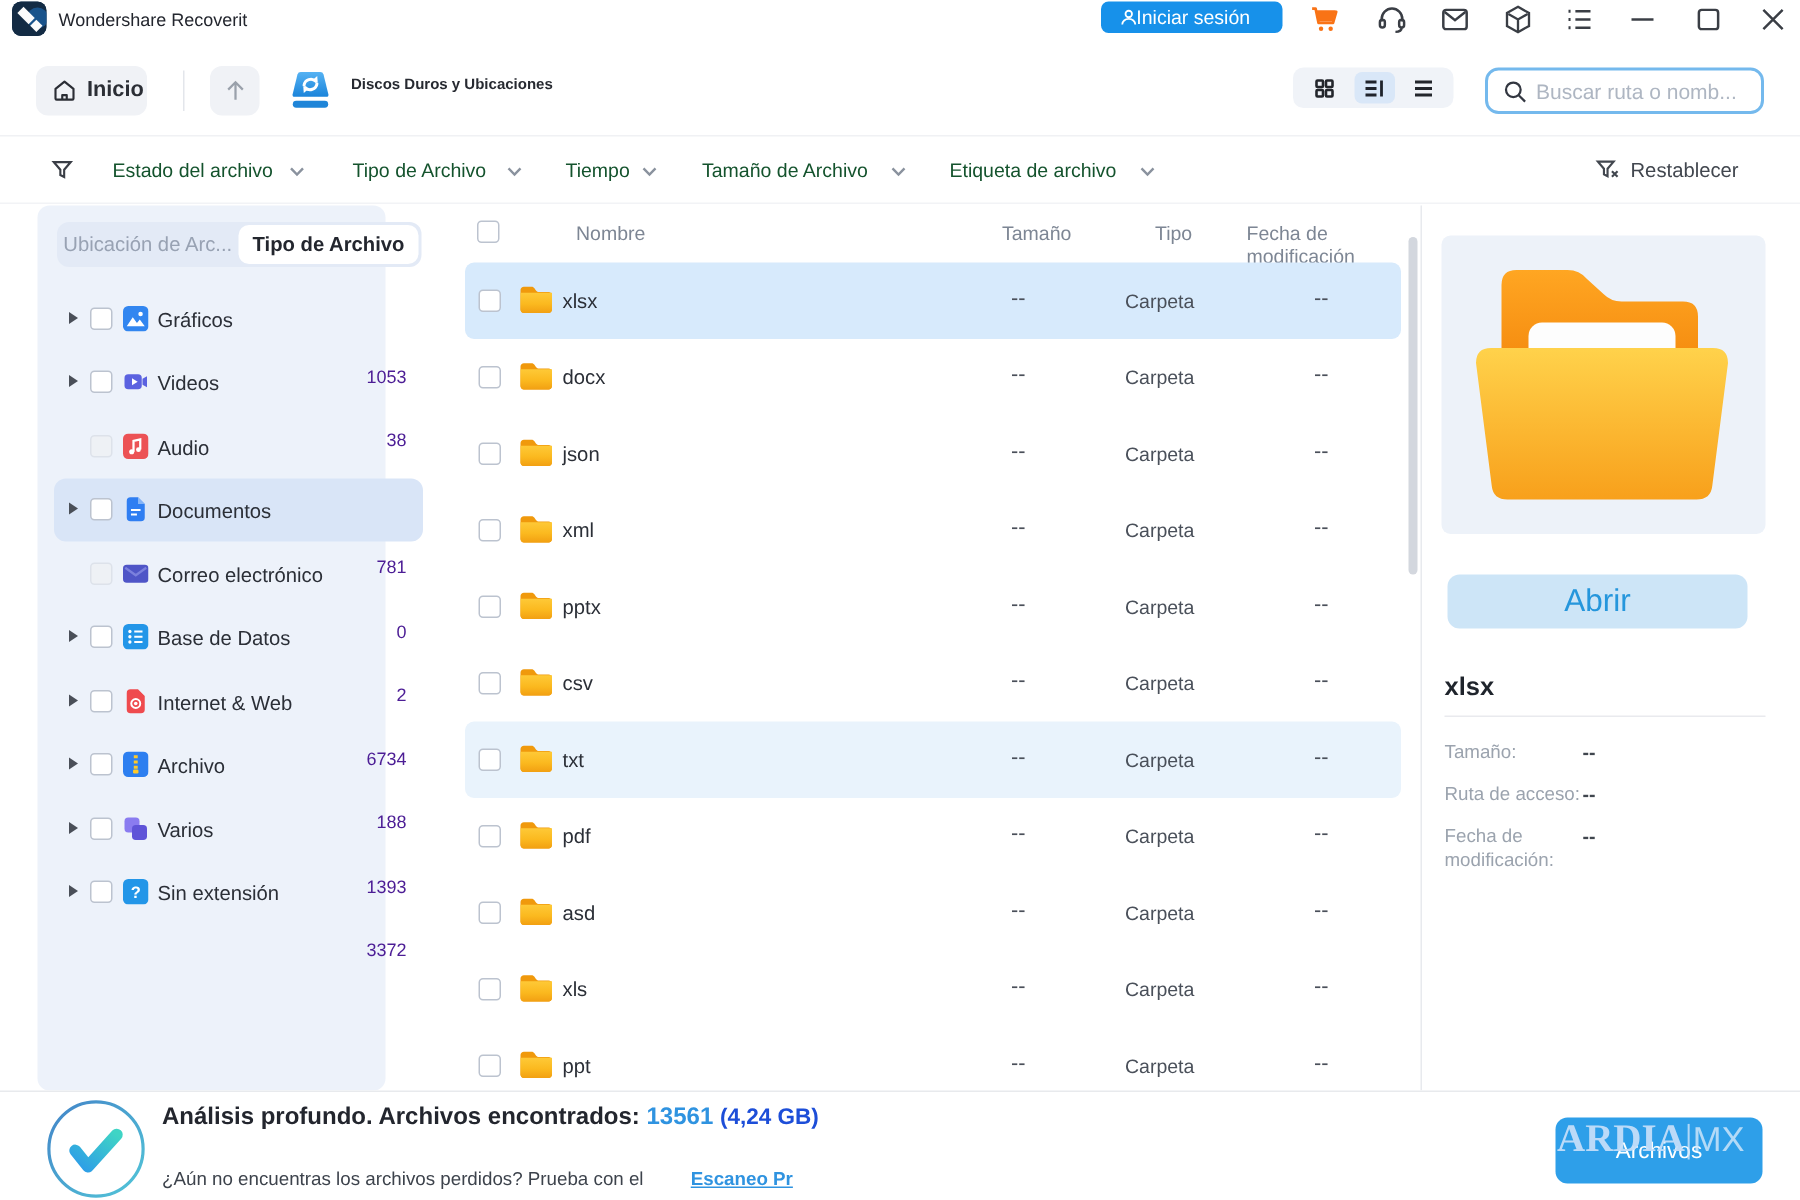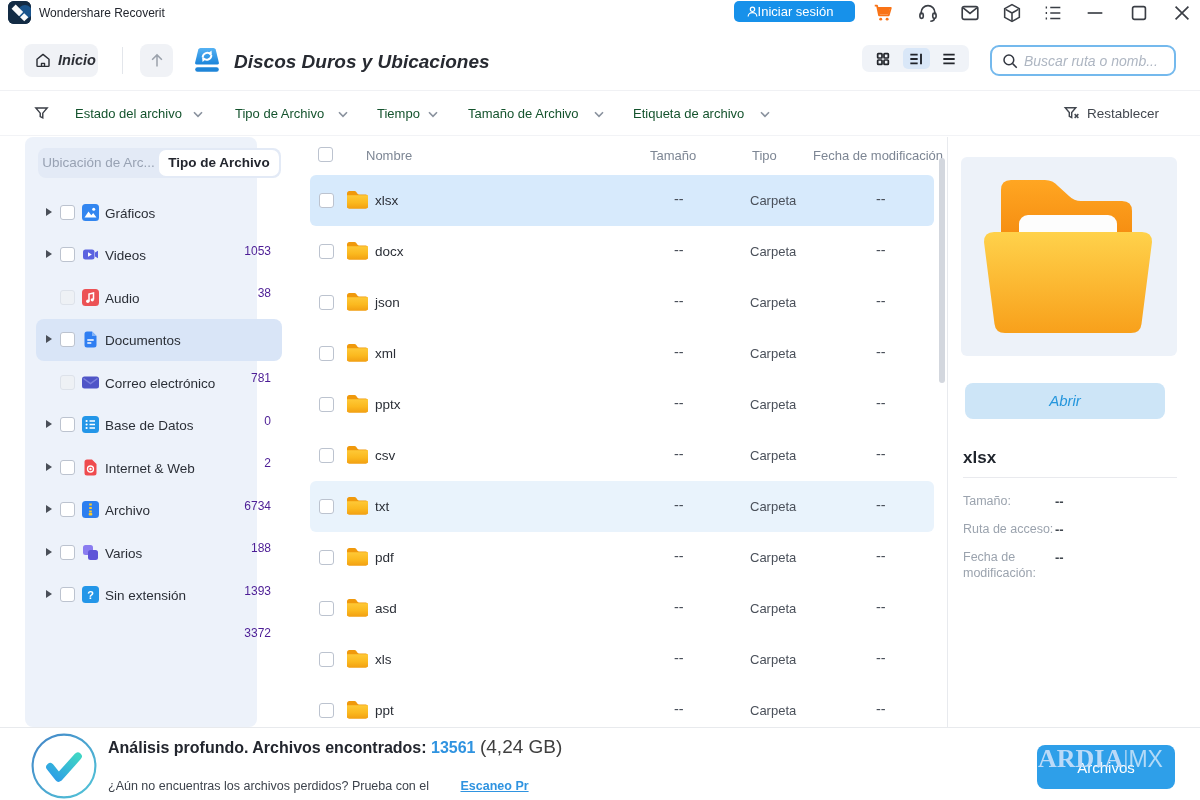--- a/index.html
+++ b/index.html
@@ -11,27 +11,27 @@
 
 #titlebar { position:absolute; left:0; top:0; width:1200px; height:26px; background:#fff; }
 #logo { position:absolute; left:8px; top:1px; width:23px; height:23px; border-radius:6px;
   background:#16324e; }
 #apptitle { position:absolute; left:39px; top:6px; font-size:12px; color:#23262e; }
 #loginbtn { position:absolute; left:734px; top:1px; width:121px; height:21px; border-radius:5px;
   background:#1791ea; color:#fff; font-size:13px; text-align:center; line-height:21px; }
 .tico { position:absolute; top:2px; width:22px; height:22px; }
 
 
-#toolbar { position:absolute; left:0; top:26px; width:1200px; height:64px; background:#fff;font-style:italic; }
+#toolbar { position:absolute; left:0; top:26px; width:1200px; height:64px; background:#fff; }
 #iniciobtn { position:absolute; left:24px; top:18px; width:74px; height:33px; background:#f0f2f6;
   border-radius:8px; }
 #iniciobtn span { position:absolute; left:34px; top:8px; font-size:14.5px; font-weight:bold; color:#2b2e35; }
 #tdiv { position:absolute; left:122px; top:21px; width:1px; height:27px; background:#e3e6eb; }
 #upbtn { position:absolute; left:140px; top:18px; width:33px; height:33px; background:#f0f2f6; border-radius:8px; }
-#navtitle { position:absolute; left:234px; top:25px; font-size:19px; font-weight:bold; color:#272a31; }
+#navtitle { position:absolute; left:234px; top:25px; font-size:10px; font-weight:bold; color:#272a31; }
 #viewgroup { position:absolute; left:862px; top:19px; width:107px; height:27px; background:#f0f3f8; border-radius:7px; }
 #viewactive { position:absolute; left:41px; top:3px; width:27px; height:21px; background:#d9e7f8; border-radius:5px; }
 #searchbox { position:absolute; left:990px; top:19px; width:186px; height:31px; background:#fff;
   border:2px solid #74b9ed; border-radius:9px; }
 #searchbox span { position:absolute; left:32px; top:6px; font-size:14px; color:#aeb6c2; }
 
 
 #filterbar { position:absolute; left:0; top:90px; width:1200px; height:46px; background:#fff;
   border-top:1px solid #f0f1f4; border-bottom:1px solid #f2f3f6; }
 .fitem { position:absolute; top:15px; font-size:13px; color:#14532d; }
@@ -52,51 +52,51 @@
   border:1px solid #bcc3cf; border-radius:3px; }
 .tcheck.dis { background:#eef1f5; border-color:#dde2ea; }
 .ticon { position:absolute; left:46px; top:12px; width:17px; height:17px; }
 .tlabel { position:absolute; left:69px; top:14px; font-size:13.5px; color:#2b2f37; }
 .tcount { position:absolute; right:11px; top:14px; font-size:12px; color:#4c1d95;margin-top:38px; }
 
 
 #list { position:absolute; left:295px; top:137px; width:652px; height:590px; background:#fff; overflow:hidden; }
 .hcheck { position:absolute; left:23px; top:10px; width:15px; height:15px; background:#fff;
   border:1px solid #bcc3cf; border-radius:3px; }
-.hlabel { position:absolute; top:11px; font-size:13px; color:#7d8694; }
+.hlabel { position:absolute; top:11px; font-size:13px; color:#7d8694;margin-left:18px; }
 .lrow { position:absolute; left:15px; width:624px; height:51px; border-radius:6px; }
 .lrow.sel { background:#d7eafc; }
 .lrow.hov { background:#e9f3fc; }
 .lcheck { position:absolute; left:9px; top:18px; width:15px; height:15px; background:#fff;
   border:1px solid #bcc3cf; border-radius:3px; }
 .lfolder { position:absolute; left:36px; top:15px; }
 .lname { position:absolute; left:65px; top:18px; font-size:13.5px; color:#2b2f37; }
 .ldash1 { position:absolute; left:364px; top:16px; font-size:14.5px; color:#4a505a; }
 .ltipo { position:absolute; left:440px; top:18px; font-size:13px; color:#4a505a; }
 .ldash2 { position:absolute; left:566px; top:16px; font-size:14.5px; color:#4a505a; }
 #scrollthumb { position:absolute; left:644px; top:21px; width:6px; height:225px; background:#d3d7de; border-radius:3px; }
 #vdivider { position:absolute; left:947px; top:137px; width:1px; height:590px; background:#e8eaee; }
 
 
 #rpanel { position:absolute; left:948px; top:137px; width:252px; height:590px; background:#fff; }
 #previewcard { position:absolute; left:13px; top:20px; width:216px; height:199px; background:#edf2f9; border-radius:6px; }
 #abrirbtn { position:absolute; left:17px; top:246px; width:200px; height:36px; background:#cde5f7; border-radius:8px;
-  text-align:center; line-height:36px; font-size:15px; color:#2596dc;font-style:italic; }
+  text-align:center; line-height:36px; font-size:21px; color:#2596dc; }
 #fname { position:absolute; left:15px; top:311px; font-size:17px; font-weight:bold; color:#1f242c; }
 #rdiv { position:absolute; left:15px; top:340px; width:214px; height:1px; background:#e9eaee; }
 .rlabel { position:absolute; left:15px; font-size:12.5px; color:#9ba3ae; }
 .rvalue { position:absolute; left:107px; font-size:13px; font-weight:bold; color:#40464e; }
 
 
 #bottombar { position:absolute; left:0; top:727px; width:1200px; height:73px; background:#fff;
   border-top:1px solid #e8eaed; }
 #bigcheck { position:absolute; left:31px; top:5px; }
 #btext1 { position:absolute; left:108px; top:8px; font-size:16px; font-weight:bold; color:#23262e; }
 #btext1 .num { color:#2f93e0; }
-#btext1 .gb { font-weight:normal; color:#404040; font-size:19px; }
+#btext1 .gb { font-weight:bold; color:#1d4ed8; font-size:15px; }
 #btext2 { position:absolute; left:108px; top:51px; font-size:12.5px; color:#3d434c; }
 #btext2 a { color:#2f93e0; text-decoration:underline; font-weight:bold;margin-left:28px; }
 #recupbtn { position:absolute; left:1037px; top:17px; width:138px; height:44px; background:#2e9fe9;
   border-radius:8px; text-align:center; color:#fff; font-size:15px; line-height:46px; }
 #watermark { position:absolute; left:1038px; top:16px; font-family:"Liberation Serif", serif; font-weight:bold;
   font-size:26px; letter-spacing:0; color:rgba(195,221,249,0.95); }
 #watermark .bar { font-weight:normal; color:rgba(210,230,250,0.8); }
 #watermark .mx { font-family:"Liberation Sans", sans-serif; font-weight:normal; font-size:23px; color:rgba(213,232,250,0.8); }
 </style>
 </head>

